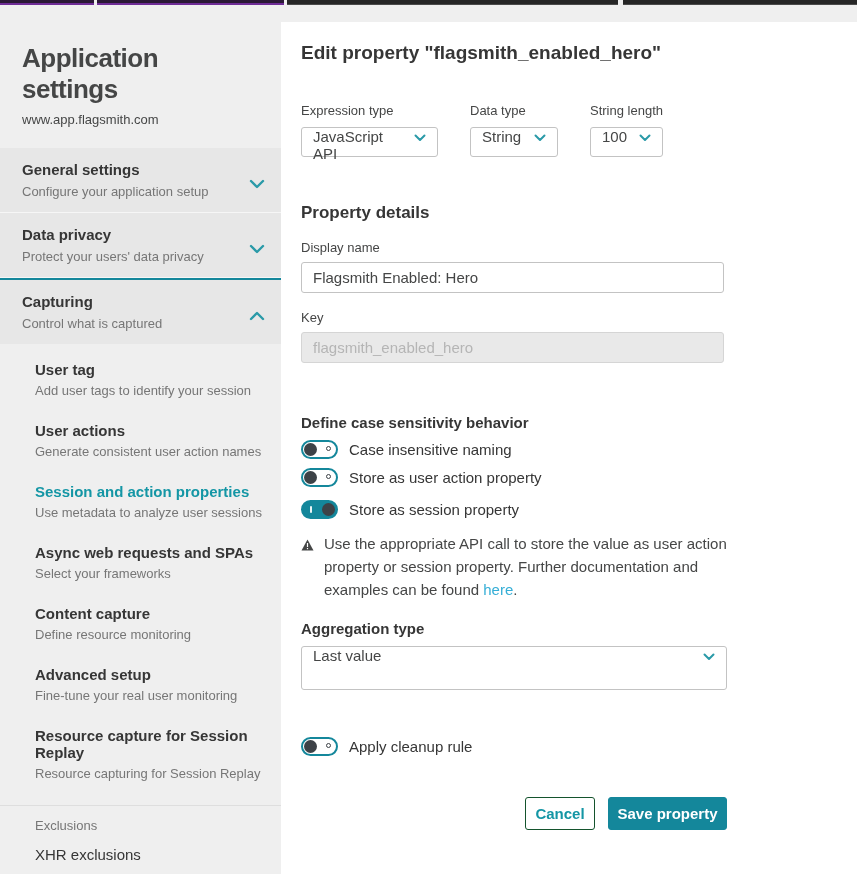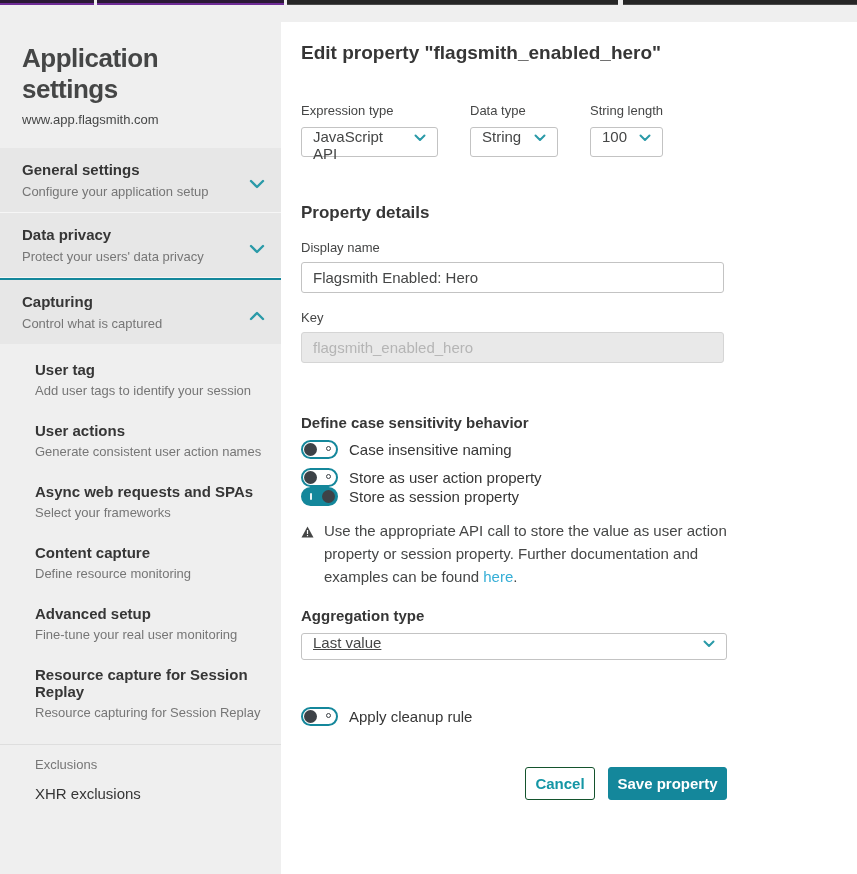--- a/index.html
+++ b/index.html
@@ -71,21 +71,21 @@
   .toggle.on { background:#14879b; border:2px solid #14879b; }
   .toggle.on .knob { position:absolute; right:1px; top:1px; width:13px; height:13px; border-radius:50%; background:#3d4247; }
   .toggle.on .bar { position:absolute; left:7px; top:4px; width:2px; height:7px; background:#e9f4f5; border-radius:1px; }
 
   .warning { display:flex; gap:10px; margin-top:13px; width:432px; }
   .warning .wtext { font-size:15px; color:#454646; line-height:23px; }
   .warning .tri { flex:0 0 auto; margin-top:5px; }
   .link { color:#35aed6; cursor:pointer; }
 
   .mt-agg { margin-top:19px; }
-  .agg-select { width:426px; margin-top:9px; height:27px;text-decoration:underline; }
+  .agg-select { width:426px; margin-top:9px; height:44px; }
 
   .cleanup-row { margin-top:47px; }
 
   .btn-row { width:426px; display:flex; justify-content:flex-end; gap:13px; margin-top:41px; }
   .btn { height:33px; border-radius:3px; font-size:15px; font-weight:600; display:flex; align-items:center; justify-content:center; cursor:pointer; font-family:"Liberation Sans","DejaVu Sans",sans-serif; }
   .btn-cancel { width:70px; background:#fff; border:1px solid #14532d; color:#1496a5; }
   .btn-save { width:119px; background:#14879b; border:1px solid #14879b; color:#fff; }
 </style>
 </head>
 <body>
@@ -139,20 +139,24 @@
       </div>
 
       <div class="sb-items">
         <div class="sb-item">
           <div class="t">User tag</div>
           <div class="d">Add user tags to identify your session</div>
         </div>
         <div class="sb-item">
           <div class="t">User actions</div>
           <div class="d">Generate consistent user action names</div>
+        </div>
+        <div class="sb-item active">
+          <div class="t">Session and action properties</div>
+          <div class="d">Use metadata to analyze user sessions</div>
         </div>
         <div class="sb-item">
           <div class="t">Async web requests and SPAs</div>
           <div class="d">Select your frameworks</div>
         </div>
         <div class="sb-item">
           <div class="t">Content capture</div>
           <div class="d">Define resource monitoring</div>
         </div>
         <div class="sb-item">
@@ -234,21 +238,21 @@
         <span class="tlabel">Case insensitive naming</span>
       </div>
 
       <div class="toggle-row">
         <span class="toggle off">
             <span class="knob"></span>
             <span class="ring"></span>
           </span>
         <span class="tlabel">Store as user action property</span>
       </div>
-      <div class="toggle-row" style="margin-top:0;">
+      <div class="toggle-row" style="margin-top:13px;">
         <span class="toggle on">
             <span class="bar"></span>
             <span class="knob"></span>
           </span>
         <span class="tlabel">Store as session property</span>
       </div>
 
       <div class="warning">
         <span class="tri">
           <svg width="13" height="12" viewBox="0 0 13 12">

